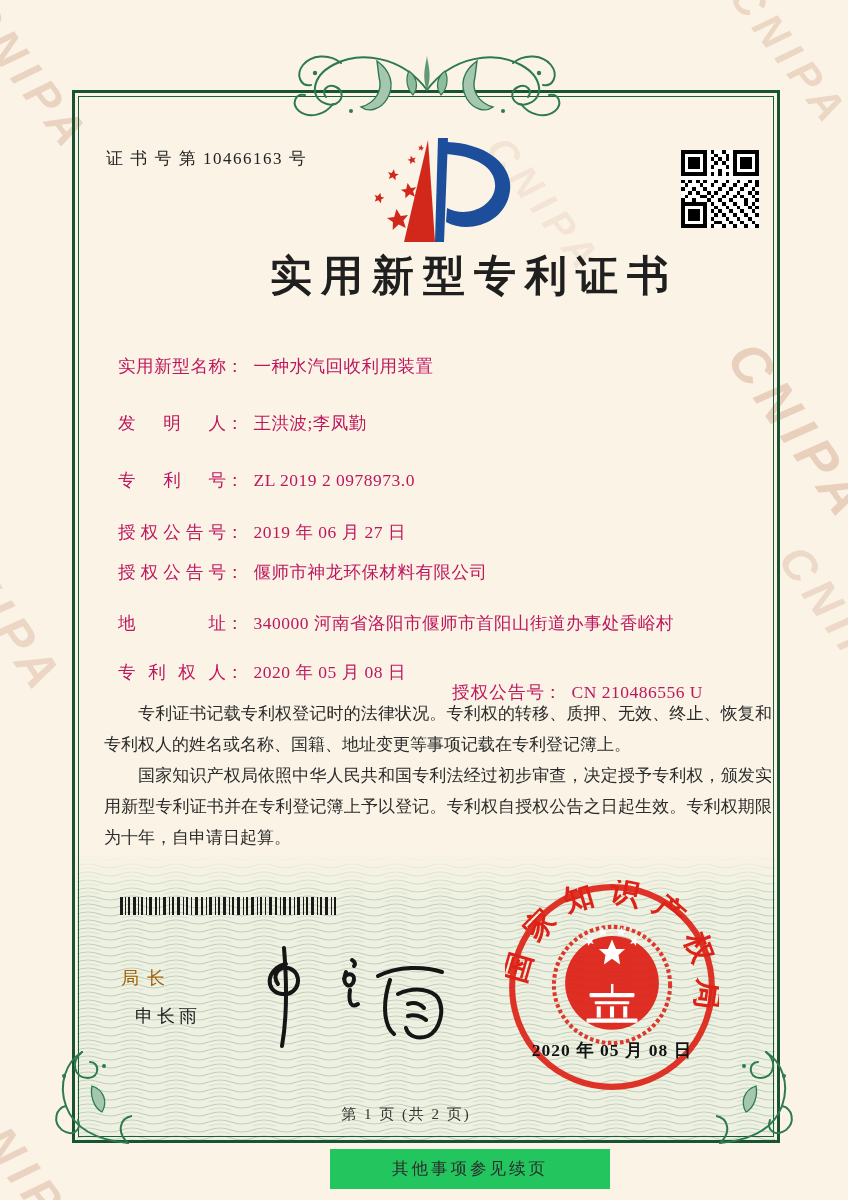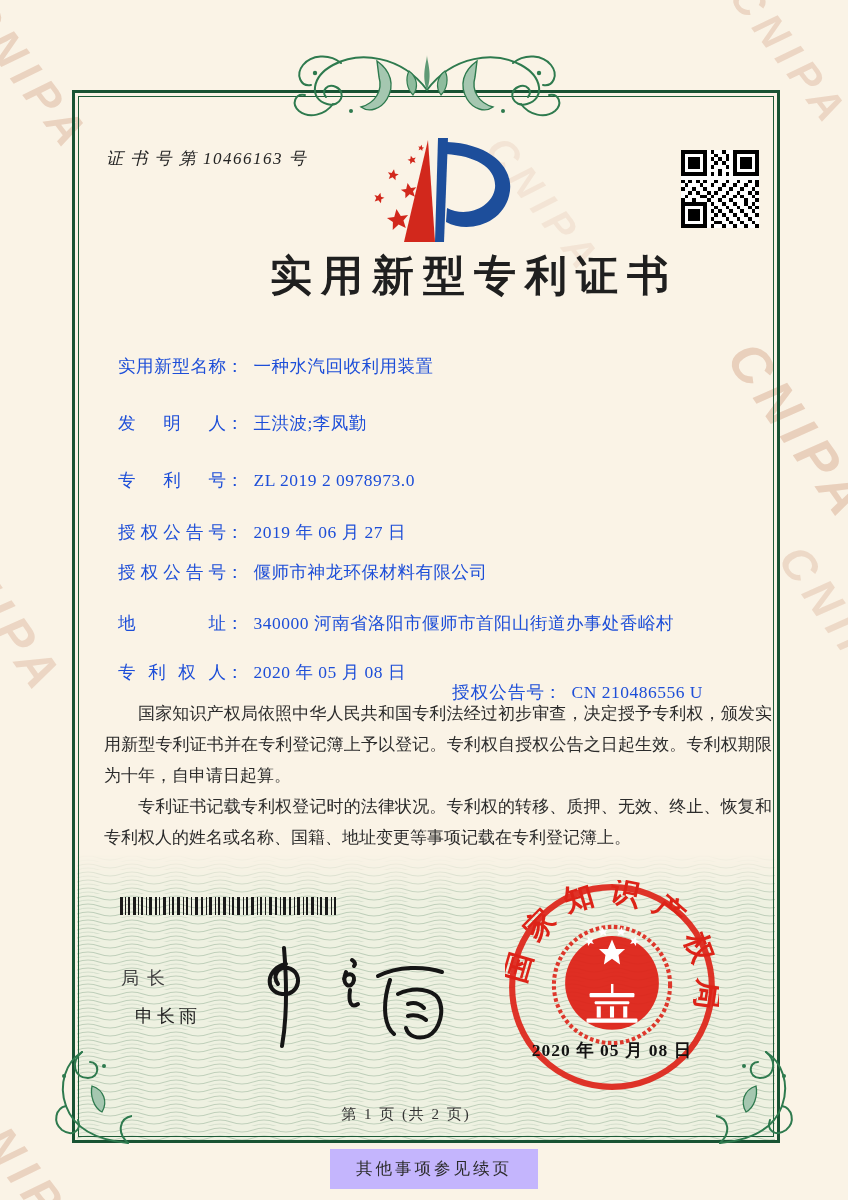--- a/index.html
+++ b/index.html
@@ -43,64 +43,64 @@
     mask-image:linear-gradient(to bottom,transparent,#000 45px);
   }
   
   .orn{position:absolute;z-index:3;pointer-events:none;}
   .orn-top{left:281px;top:47px;}
   .orn-bl{left:44px;top:1046px;}
   .orn-br{left:716px;top:1046px;}
   
   .cert-no{
     position:absolute;left:106px;top:147px;z-index:3;
-    font-size:17px;letter-spacing:1.5px;color:#242424;font-style:italic;
+    font-size:17px;letter-spacing:1.5px;color:#242424;
   }
   .logo{position:absolute;left:346px;top:136px;z-index:3;}
   .qr{position:absolute;left:681px;top:150px;z-index:3;}
   .title{
     position:absolute;left:72px;top:248px;width:708px;z-index:3;
     text-align:center;font-size:42px;font-weight:bold;
     letter-spacing:9px;color:#1f1f1f;padding-left:48px;
   }
   
-  .field-row{position:absolute;left:118px;z-index:3;font-size:17.5px;white-space:nowrap;color:#1d4ed8;}
+  .field-row{position:absolute;left:118px;z-index:3;font-size:17.5px;white-space:nowrap;color:#be185d;}
   .flabel{
     display:inline-block;width:108px;
     text-align:justify;text-align-last:justify;
     vertical-align:bottom;
   }
   .fcolon{display:inline-block;margin-right:10px;}
   .fvalue{letter-spacing:.5px;}
   .grant-no-pair{position:absolute;left:334px;top:0;margin-top:20px;}
   .grant-no-pair .flabel{width:92px;}
   
   .body-text{
     position:absolute;left:104px;top:698px;width:668px;z-index:3;
     font-size:17px;line-height:31px;text-align:justify;
     color:#2b2b2b;
   }
   .body-text p{margin:0;text-indent:2em;}
   
   .barcode{position:absolute;left:120px;top:897px;z-index:3;}
-  .sig-title{position:absolute;left:121px;top:966px;z-index:3;font-size:18px;letter-spacing:8px;color:#404040;font-family:Liberation Serif, serif;}
+  .sig-title{position:absolute;left:121px;top:966px;z-index:3;font-size:18px;letter-spacing:8px;color:#a16207;font-family:Liberation Serif, serif;}
   .sig-name{position:absolute;left:135px;top:1004px;z-index:3;font-size:18px;letter-spacing:4px;color:#222;}
   .sig-script{position:absolute;left:248px;top:942px;z-index:3;}
   .seal{position:absolute;left:505px;top:880px;z-index:4;}
   .seal-date{
     position:absolute;left:505px;top:1038px;width:214px;z-index:5;
     text-align:center;font-size:17.5px;letter-spacing:1px;color:#121212;font-weight:bold;
   }
   .page-info{
     position:absolute;left:72px;top:1105px;width:668px;z-index:3;
     text-align:center;font-size:15px;letter-spacing:2px;color:#333;
   }
   .cont-note{
-    position:absolute;left:330px;top:1149px;width:208px;height:40px;z-index:3;
-    background:#c4b5fd;text-align:center;line-height:40px;
+    position:absolute;left:330px;top:1149px;width:280px;height:40px;z-index:3;
+    background:#22c55e;text-align:center;line-height:40px;
     font-size:16.5px;letter-spacing:3px;color:#2b2b2b;
   }
 </style>
 </head>
 <body>
 
 <div class="page">
 
   <span class="wm wm1">CNIPA</span>
   <span class="wm wm2">CNIPA</span>
@@ -232,22 +232,22 @@
     <span class="flabel">地址</span><span class="fcolon">：</span><span class="fvalue">340000 河南省洛阳市偃师市首阳山街道办事处香峪村</span>
   </div>
   <div class="field-row" style="top:660px">
     <span class="flabel">专利权人</span><span class="fcolon">：</span><span class="fvalue">2020 年 05 月 08 日</span>
     <span class="grant-no-pair">
       <span class="flabel">授权公告号</span><span class="fcolon">：</span><span class="fvalue">CN 210486556 U</span>
     </span>
   </div>
 
   <div class="body-text">
+    <p>专利证书记载专利权登记时的法律状况。专利权的转移、质押、无效、终止、恢复和专利权人的姓名或名称、国籍、地址变更等事项记载在专利登记簿上。</p>
     <p>国家知识产权局依照中华人民共和国专利法经过初步审查，决定授予专利权，颁发实用新型专利证书并在专利登记簿上予以登记。专利权自授权公告之日起生效。专利权期限为十年，自申请日起算。</p>
-    <p>专利证书记载专利权登记时的法律状况。专利权的转移、质押、无效、终止、恢复和专利权人的姓名或名称、国籍、地址变更等事项记载在专利登记簿上。</p>
   </div>
 
   <svg class="barcode" width="218" height="18" viewBox="0 0 218 18" shape-rendering="crispEdges">
     <path fill="#1a1a1a" d="M0 0h3v18h-3z M5 0h1v18h-1z M8 0h2v18h-2z M13 0h3v18h-3z M18 0h1v18h-1z M21 0h2v18h-2z M26 0h1v18h-1z M29 0h3v18h-3z M35 0h2v18h-2z M39 0h1v18h-1z M43 0h3v18h-3z M49 0h1v18h-1z M52 0h2v18h-2z M57 0h3v18h-3z M63 0h1v18h-1z M66 0h2v18h-2z M71 0h1v18h-1z M75 0h3v18h-3z M81 0h2v18h-2z M86 0h1v18h-1z M89 0h3v18h-3z M95 0h1v18h-1z M98 0h2v18h-2z M103 0h3v18h-3z M109 0h1v18h-1z M112 0h2v18h-2z M117 0h3v18h-3z M123 0h1v18h-1z M126 0h2v18h-2z M131 0h3v18h-3z M137 0h1v18h-1z M140 0h2v18h-2z M145 0h1v18h-1z M149 0h3v18h-3z M155 0h2v18h-2z M160 0h1v18h-1z M163 0h3v18h-3z M169 0h2v18h-2z M174 0h1v18h-1z M177 0h3v18h-3z M183 0h1v18h-1z M186 0h2v18h-2z M191 0h3v18h-3z M197 0h1v18h-1z M200 0h2v18h-2z M205 0h3v18h-3z M211 0h1v18h-1z M214 0h2v18h-2z"></path>
   </svg>
 
   <div class="sig-title">局长</div>
   <div class="sig-name">申长雨</div>
   <svg class="sig-script" width="200" height="110" viewBox="0 0 200 110">
     <g fill="none" stroke="#151515" stroke-width="4" stroke-linecap="round" stroke-linejoin="round">

